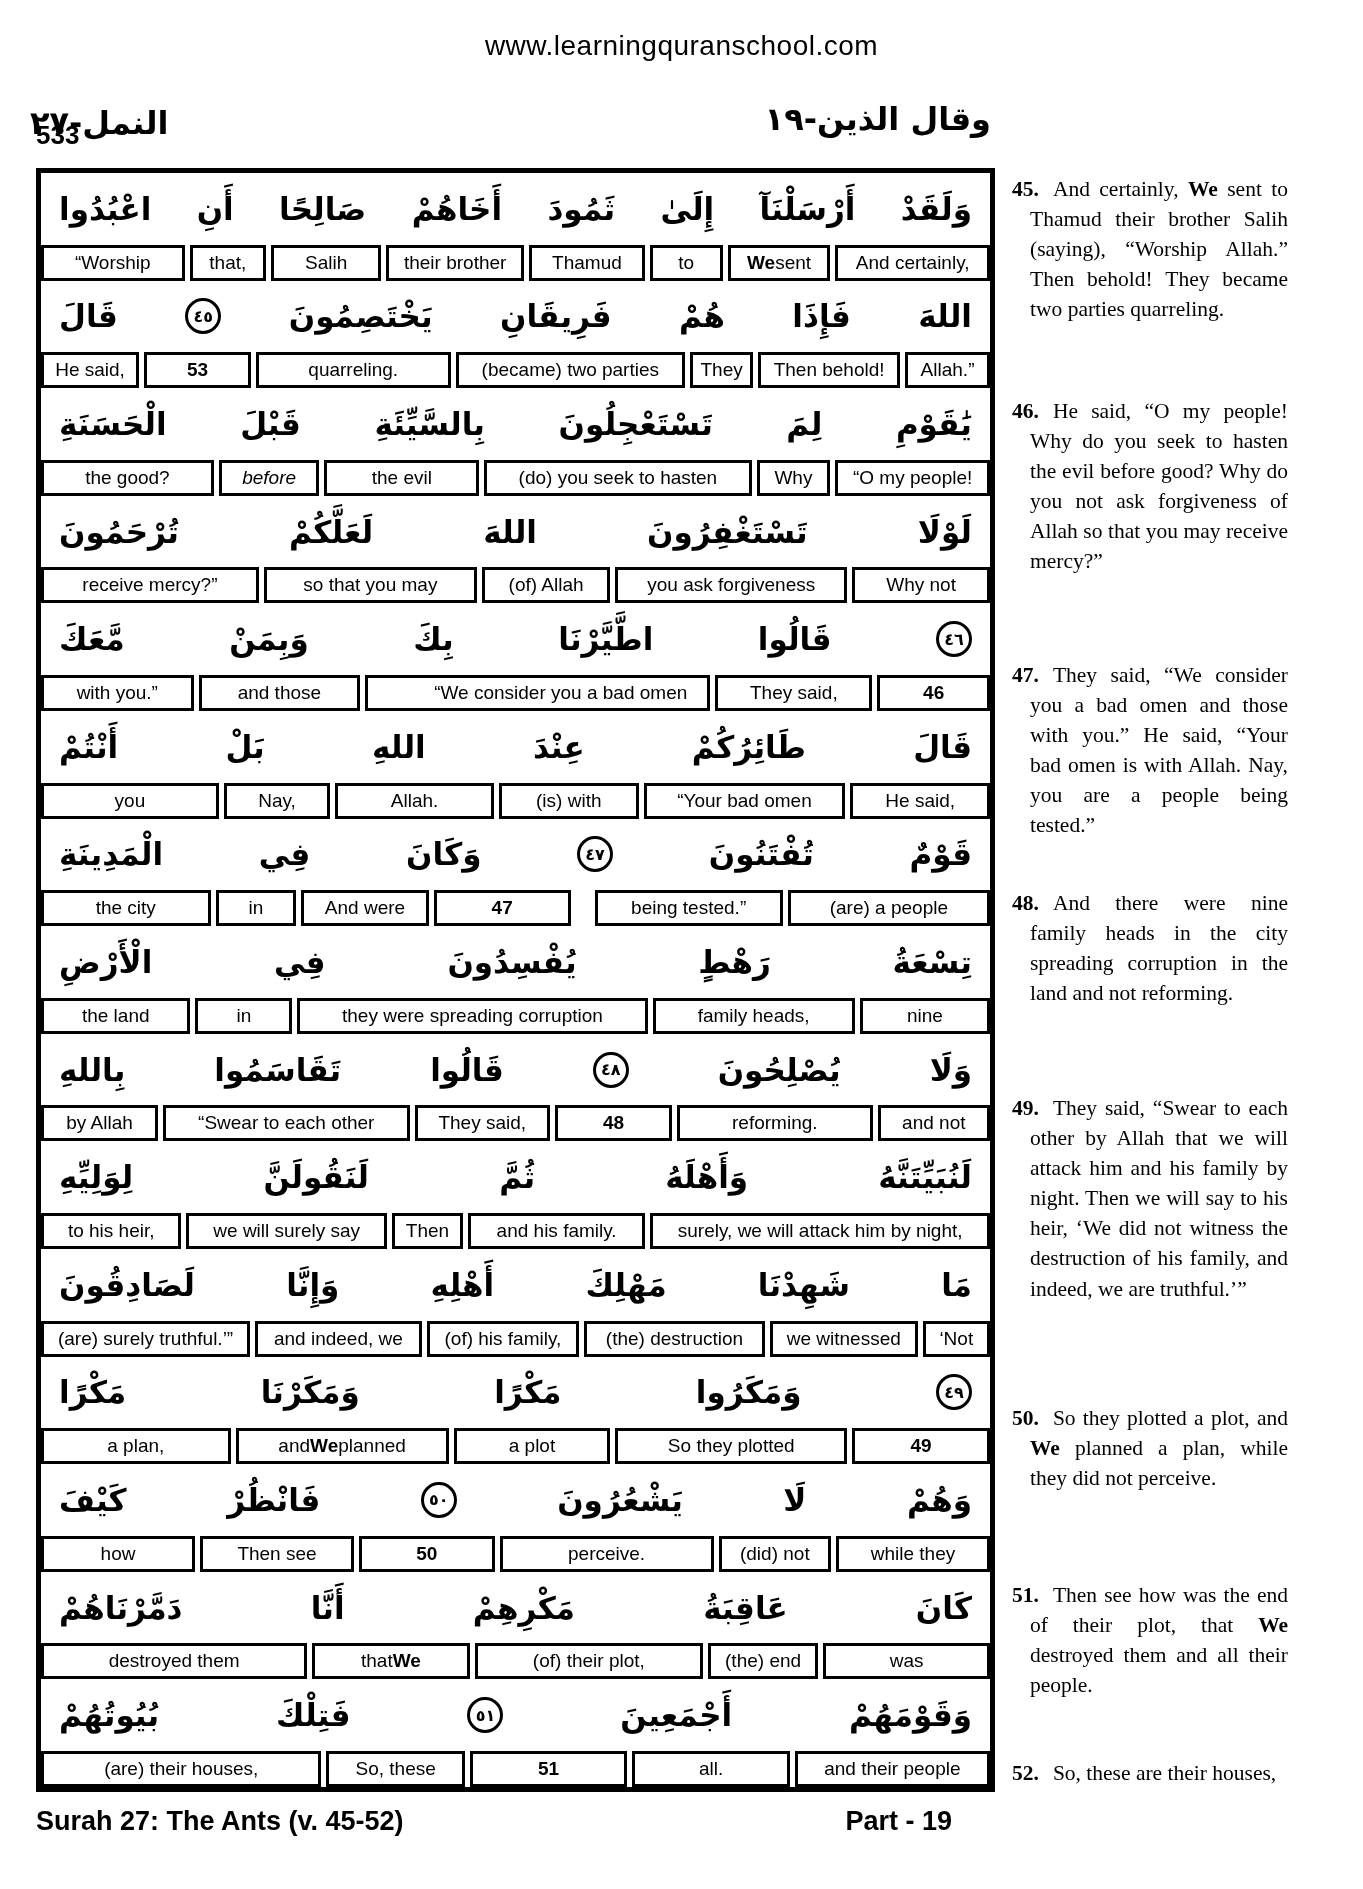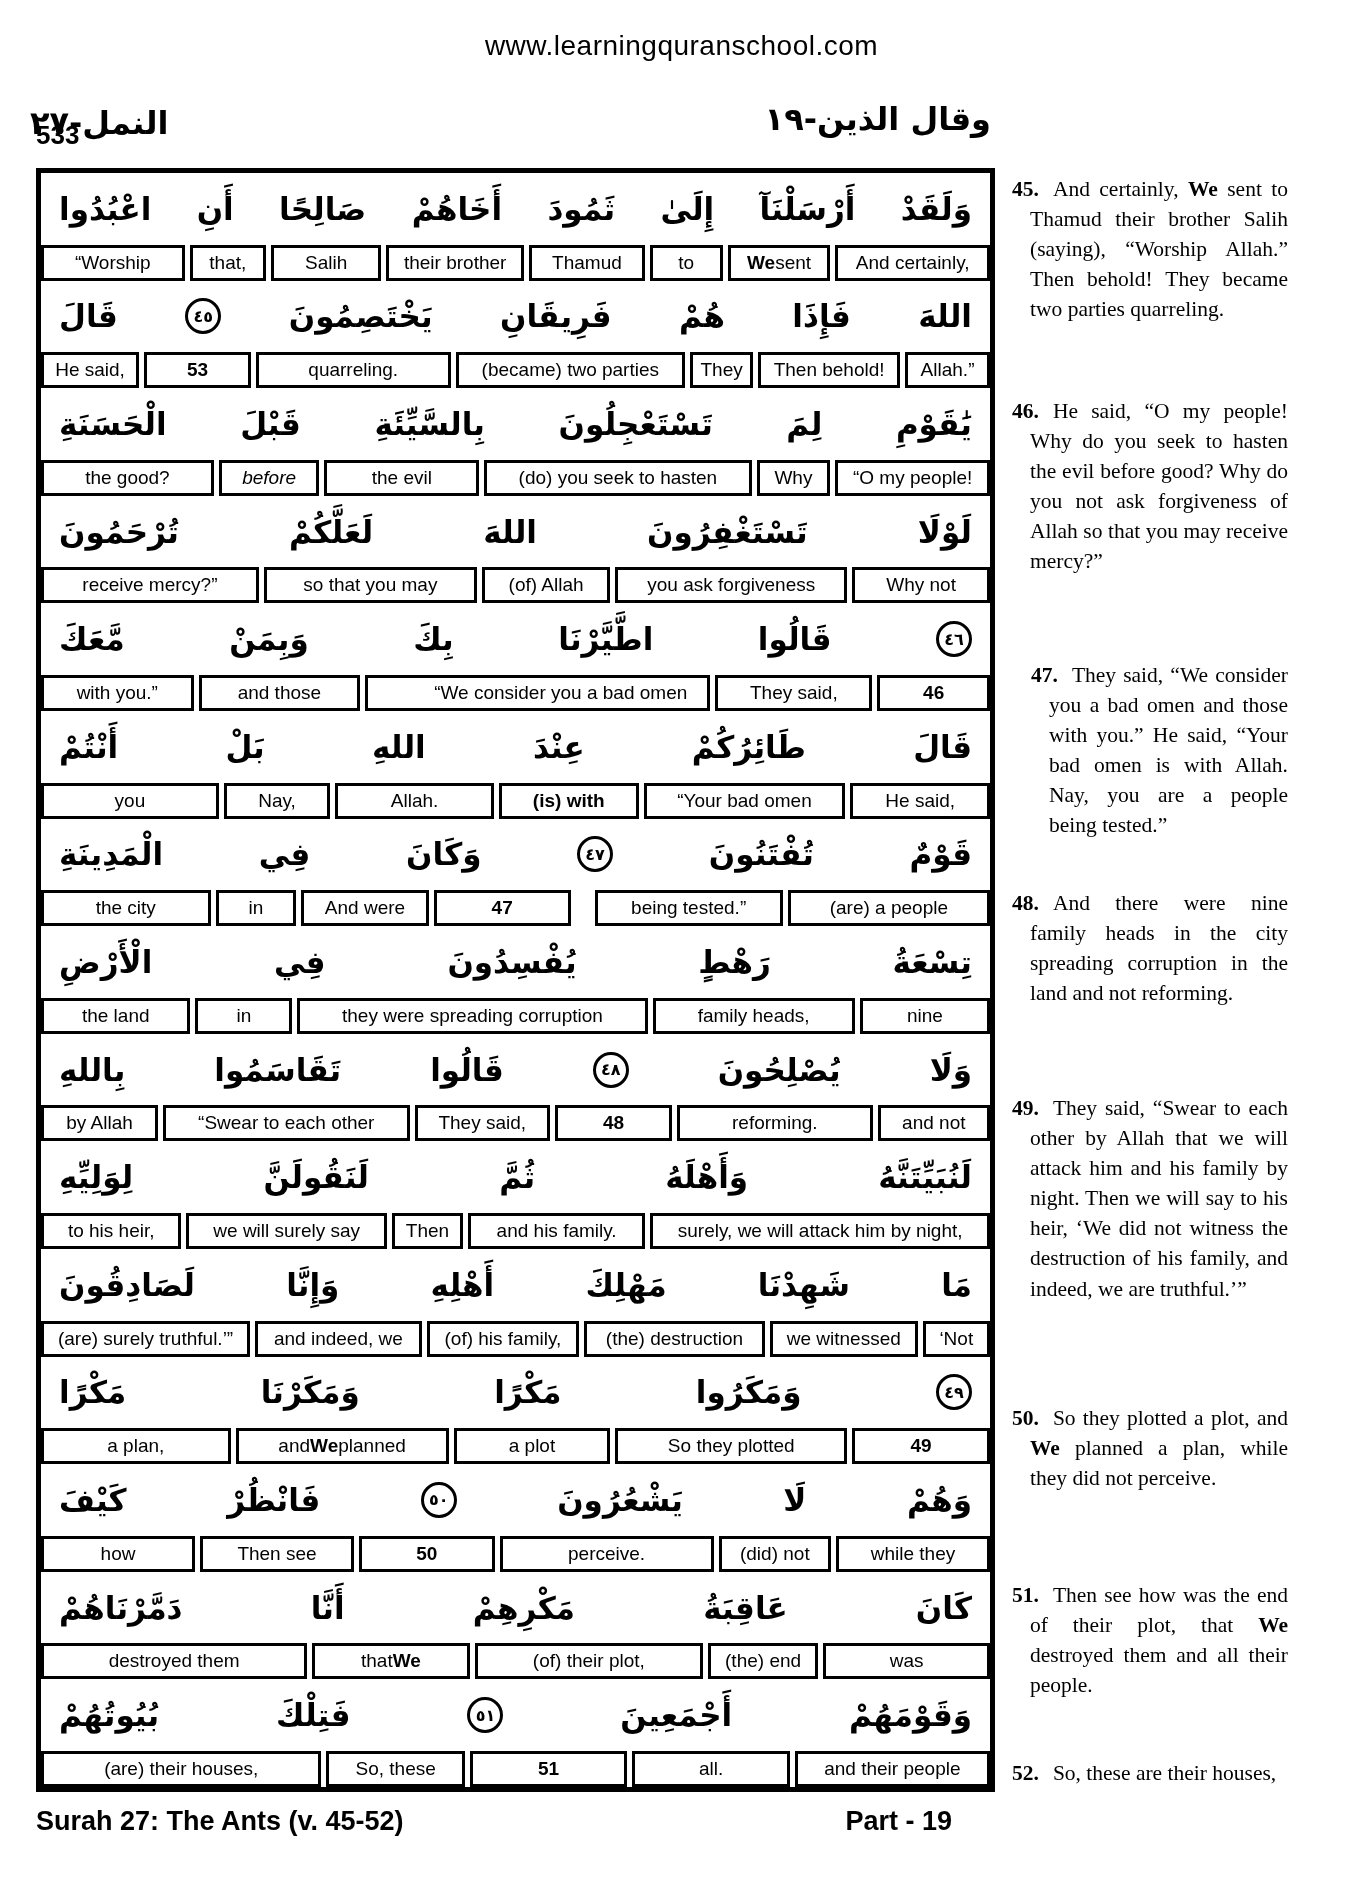--- a/index.html
+++ b/index.html
@@ -24,21 +24,21 @@
   .t-cell{box-sizing:border-box;border:3px solid #000;display:flex;align-items:center;justify-content:center;
           font:19px "Liberation Sans",sans-serif;white-space:nowrap;overflow:hidden;min-width:0;background:#fff;}
   .b{font-weight:bold;}
 
   .rcol{position:absolute;left:1012px;top:0;width:276px;height:100%;}
   .verse{position:absolute;left:0;right:0;font:21.5px/1.4 "Liberation Serif",serif;text-align:justify;
          padding-left:18px;text-indent:-18px;}
   .verse .vnum{font-weight:bold;margin-right:14px;}
   .verse[data-verse="45"]{top:174px;}
   .verse[data-verse="46"]{top:396px;}
-  .verse[data-verse="47"]{top:660px;margin-left:19px;}
+  .verse[data-verse="47"]{top:660px;}
   .verse[data-verse="48"]{top:888px;}
   .verse[data-verse="49"]{top:1093px;}
   .verse[data-verse="50"]{top:1403px;}
   .verse[data-verse="51"]{top:1580px;}
   .verse[data-verse="52"]{top:1758px;}
 
   .f-left{position:absolute;left:36px;top:1806px;font:bold 27px "Liberation Sans",sans-serif;}
   .f-right{position:absolute;right:411px;top:1806px;font:bold 27px "Liberation Sans",sans-serif;}
 </style>
 </head>
@@ -208,21 +208,21 @@
       <div class="t-row">
         <div class="t-cell" style="flex: 180 1 0%;">
           <span>you</span>
         </div>
         <div class="t-cell" style="flex: 105 1 0%;">
           <span>Nay,</span>
         </div>
         <div class="t-cell" style="flex: 160 1 0%;">
           <span>Allah.</span>
         </div>
-        <div class="t-cell" style="flex: 140 1 0%; font-weight: bold;">
+        <div class="t-cell" style="flex: 140 1 0%;">
           <span>(is) with</span>
         </div>
         <div class="t-cell" style="flex: 205 1 0%;">
           <span>“Your bad omen</span>
         </div>
         <div class="t-cell" style="flex: 140 1 0%;">
           <span>He said,</span>
         </div>
       </div>
       <div class="ar-line">

